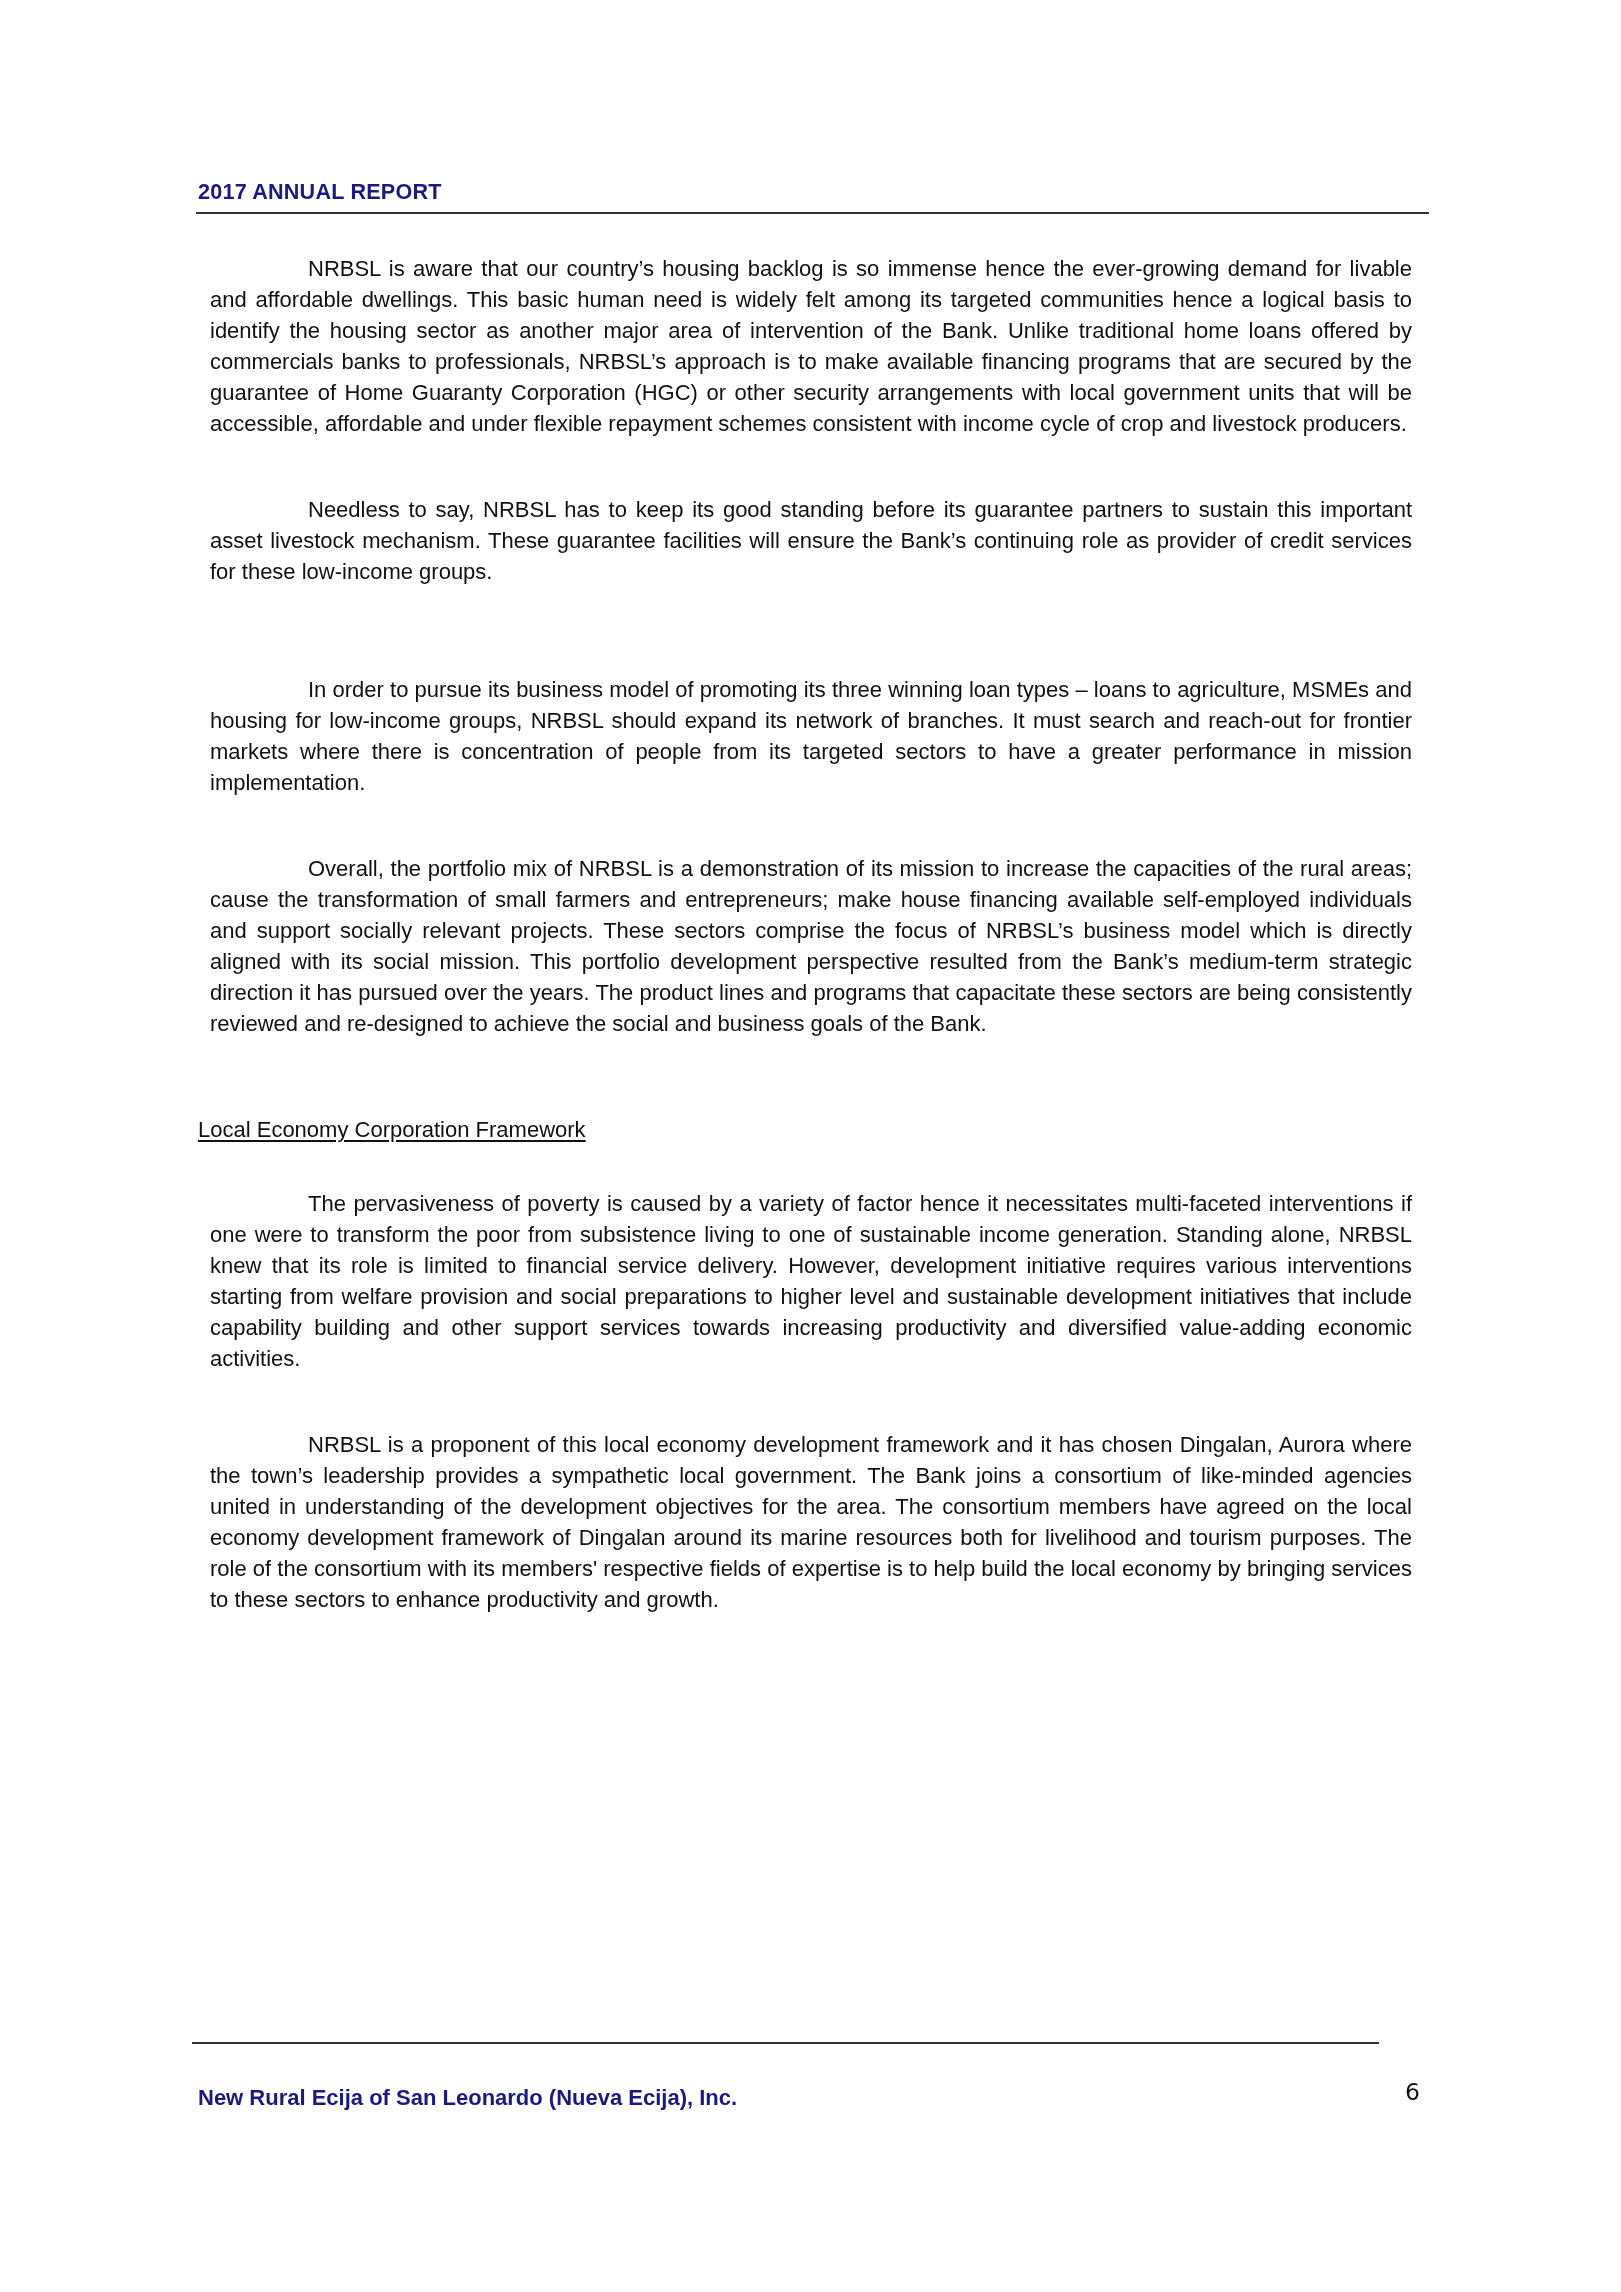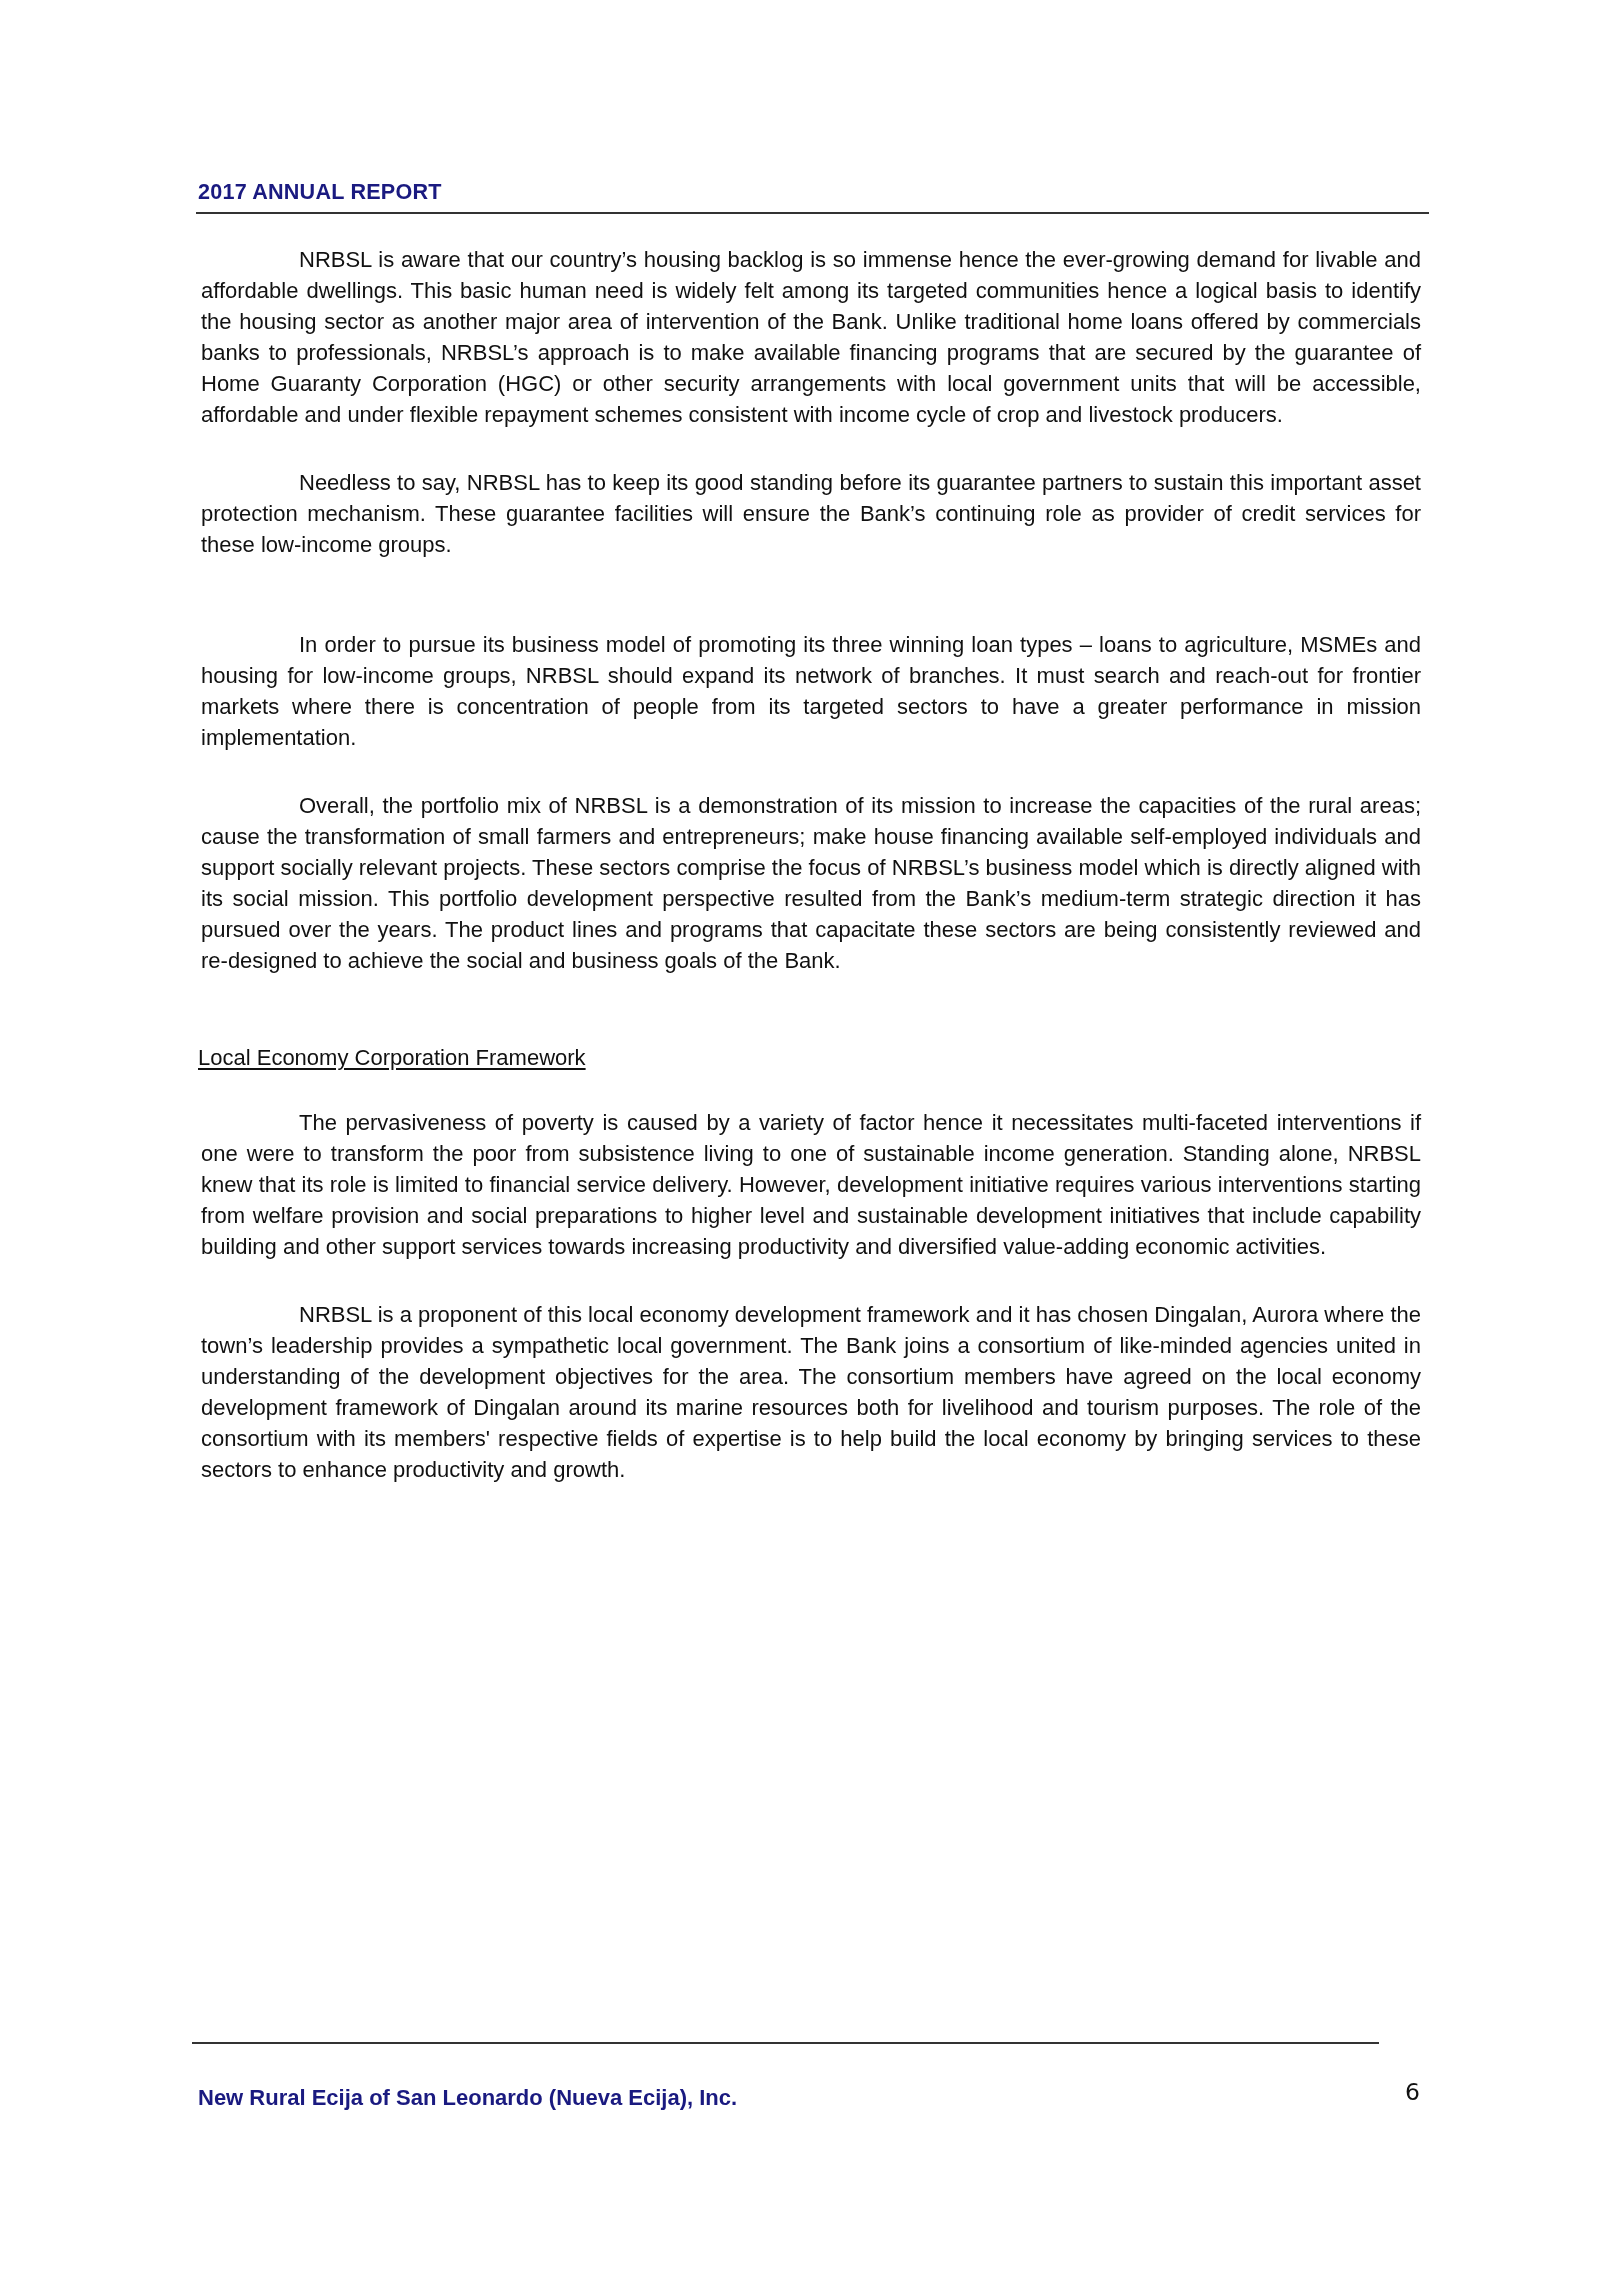--- a/index.html
+++ b/index.html
@@ -12,21 +12,21 @@
   }
   .header-rule {
     position: absolute; left: 196px; top: 196px; width: 1233px; height: 0;
     border-top: 2px solid #333;
   }
   .body {
     position: absolute; left: 198px; top: 225px; width: 1226px;
     font-family: "Liberation Sans", sans-serif; font-size: 22px;
     line-height: 31px; color: #111;
   }
-  .body p { margin: 3px; text-align: justify; text-indent: 98px; }
+  .body p { margin: 12px; text-align: justify; text-indent: 98px; }
   .gap1 { height: 31px; }
   .gap2 { height: 63px; }
   .section-heading {
     margin: 0; font-weight: normal; font-size: 22px;
     text-decoration: underline; text-underline-offset: 2.9px;
   }
   .footer-rule {
     position: absolute; left: 192px; top: 2026px; width: 1187px; height: 0;
     border-top: 2px solid #333;
   }
@@ -43,21 +43,21 @@
 </head>
 <body>
 
 <div class="page">
   <div class="running-header">2017 ANNUAL REPORT</div>
   <div class="header-rule"></div>
 
   <div class="body">
     <p>NRBSL is aware that our country’s housing backlog is so immense hence the ever-growing demand for livable and affordable dwellings. This basic human need is widely felt among its targeted communities hence a logical basis to identify the housing sector as another major area of intervention of the Bank. Unlike traditional home loans offered by commercials banks to professionals, NRBSL’s approach is to make available financing programs that are secured by the guarantee of Home Guaranty Corporation (HGC) or other security arrangements with local government units that will be accessible, affordable and under flexible repayment schemes consistent with income cycle of crop and livestock producers.</p>
     <div class="gap1"></div>
-    <p>Needless to say, NRBSL has to keep its good standing before its guarantee partners to sustain this important asset protection mechanism. These guarantee facilities will ensure the Bank’s continuing role as provider of credit services for these low-income groups.</p>
+    <p>Needless to say, NRBSL has to keep its good standing before its guarantee partners to sustain this important asset livestock mechanism. These guarantee facilities will ensure the Bank’s continuing role as provider of credit services for these low-income groups.</p>
     <div class="gap2"></div>
     <p>In order to pursue its business model of promoting its three winning loan types – loans to agriculture, MSMEs and housing for low-income groups, NRBSL should expand its network of branches. It must search and reach-out for frontier markets where there is concentration of people from its targeted sectors to have a greater performance in mission implementation.</p>
     <div class="gap1"></div>
     <p>Overall, the portfolio mix of NRBSL is a demonstration of its mission to increase the capacities of the rural areas; cause the transformation of small farmers and entrepreneurs; make house financing available self-employed individuals and support socially relevant projects. These sectors comprise the focus of NRBSL’s business model which is directly aligned with its social mission. This portfolio development perspective resulted from the Bank’s medium-term strategic direction it has pursued over the years. The product lines and programs that capacitate these sectors are being consistently reviewed and re-designed to achieve the social and business goals of the Bank.</p>
     <div class="gap2"></div>
     <h2 class="section-heading">Local Economy Corporation Framework</h2>
     <div class="gap1"></div>
     <p>The pervasiveness of poverty is caused by a variety of factor hence it necessitates multi-faceted interventions if one were to transform the poor from subsistence living to one of sustainable income generation. Standing alone, NRBSL knew that its role is limited to financial service delivery. However, development initiative requires various interventions starting from welfare provision and social preparations to higher level and sustainable development initiatives that include capability building and other support services towards increasing productivity and diversified value-adding economic activities.</p>
     <div class="gap1"></div>
     <p>NRBSL is a proponent of this local economy development framework and it has chosen Dingalan, Aurora where the town’s leadership provides a sympathetic local government. The Bank joins a consortium of like-minded agencies united in understanding of the development objectives for the area.  The consortium members have agreed on the local economy development framework of Dingalan around its marine resources both for livelihood and tourism purposes. The role of the consortium with its members' respective fields of expertise is to help build the local economy by bringing services to these sectors to enhance productivity and growth.</p>

